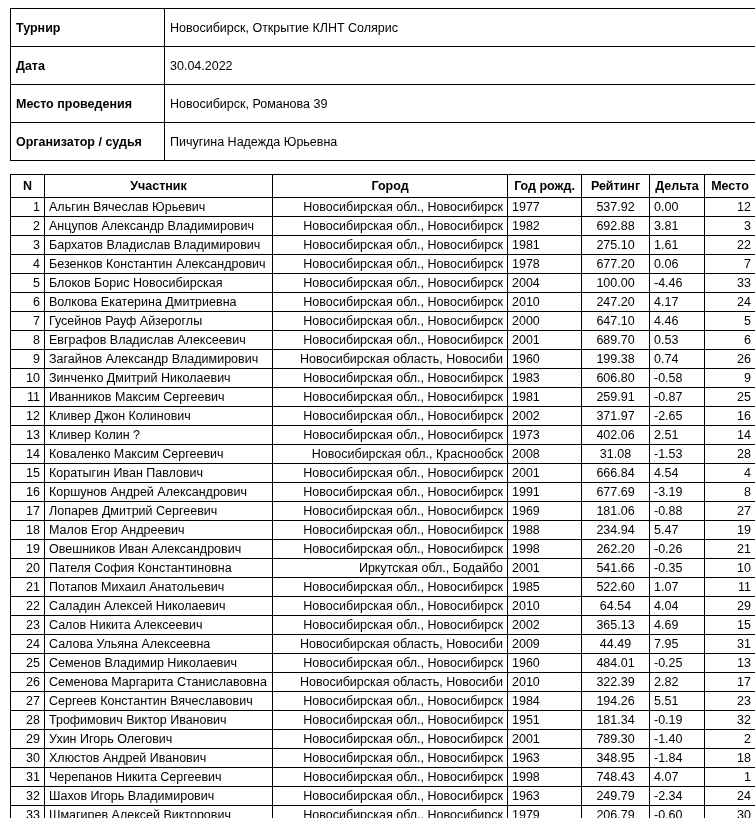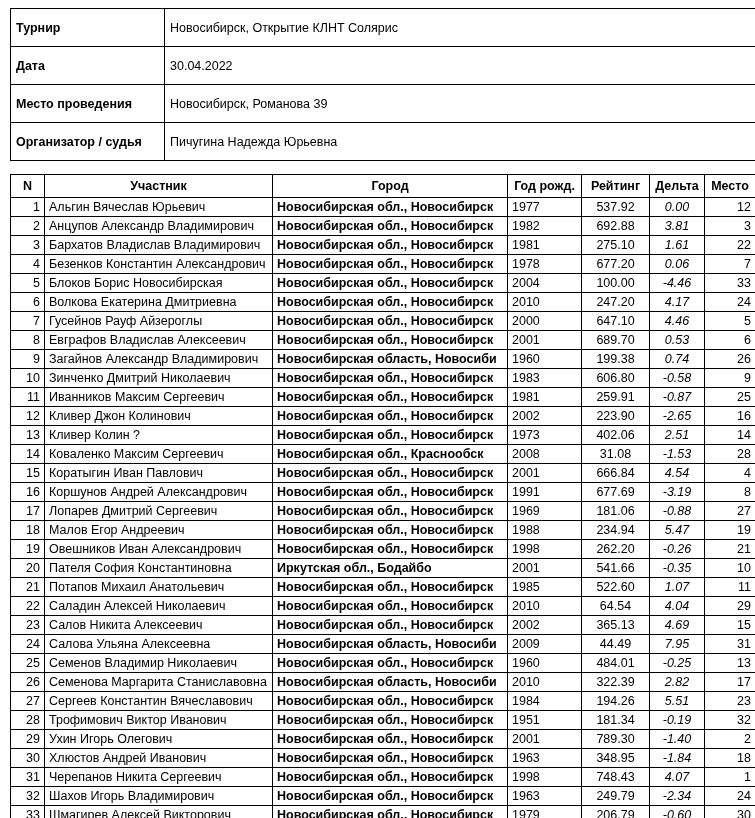--- a/index.html
+++ b/index.html
@@ -69,24 +69,24 @@
   col.c-n      { width: 34px; }
   col.c-name   { width: 228px; }
   col.c-city   { width: 235px; }
   col.c-year   { width: 74px; }
   col.c-rating { width: 68px; }
   col.c-delta  { width: 55px; }
   col.c-place  { width: 51px; }
 
   td.n      { text-align: right; }
   td.name   { text-align: left; }
-  td.city   { text-align: left; font-weight: bold; }
+  td.city   { text-align: right; }
   td.year   { }
   td.rating { text-align: center; }
-  td.delta  { text-align: center; font-style: italic; }
+  td.delta  { text-align: left; }
   td.place  { text-align: right; }
 </style>
 </head>
 <body>
 
 <div class="page">
 
   <table class="info">
     <tbody>
       <tr>
@@ -229,21 +229,21 @@
           <td class="year">1981</td>
           <td class="rating">259.91</td>
           <td class="delta">-0.87</td>
           <td class="place">25</td>
         </tr>
         <tr>
           <td class="n">12</td>
           <td class="name">Кливер Джон Колинович</td>
           <td class="city">Новосибирская обл., Новосибирск</td>
           <td class="year">2002</td>
-          <td class="rating">223.90</td>
+          <td class="rating">371.97</td>
           <td class="delta">-2.65</td>
           <td class="place">16</td>
         </tr>
         <tr>
           <td class="n">13</td>
           <td class="name">Кливер Колин ?</td>
           <td class="city">Новосибирская обл., Новосибирск</td>
           <td class="year">1973</td>
           <td class="rating">402.06</td>
           <td class="delta">2.51</td>

